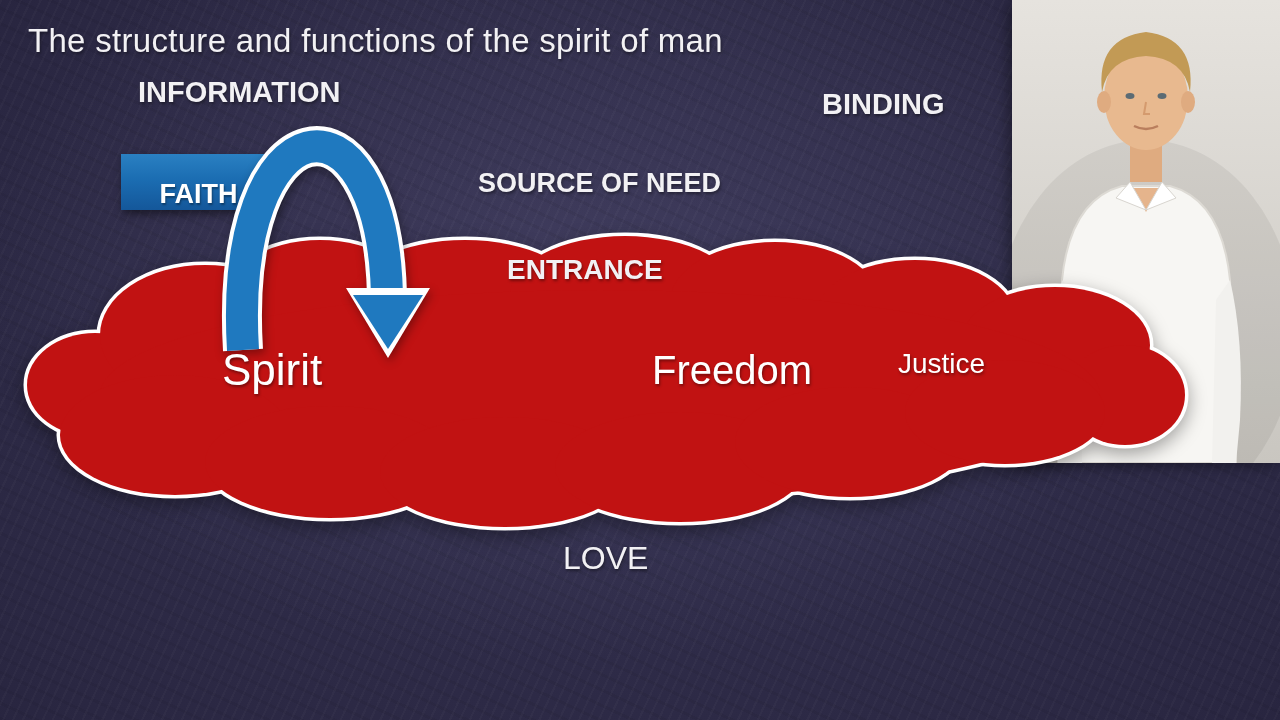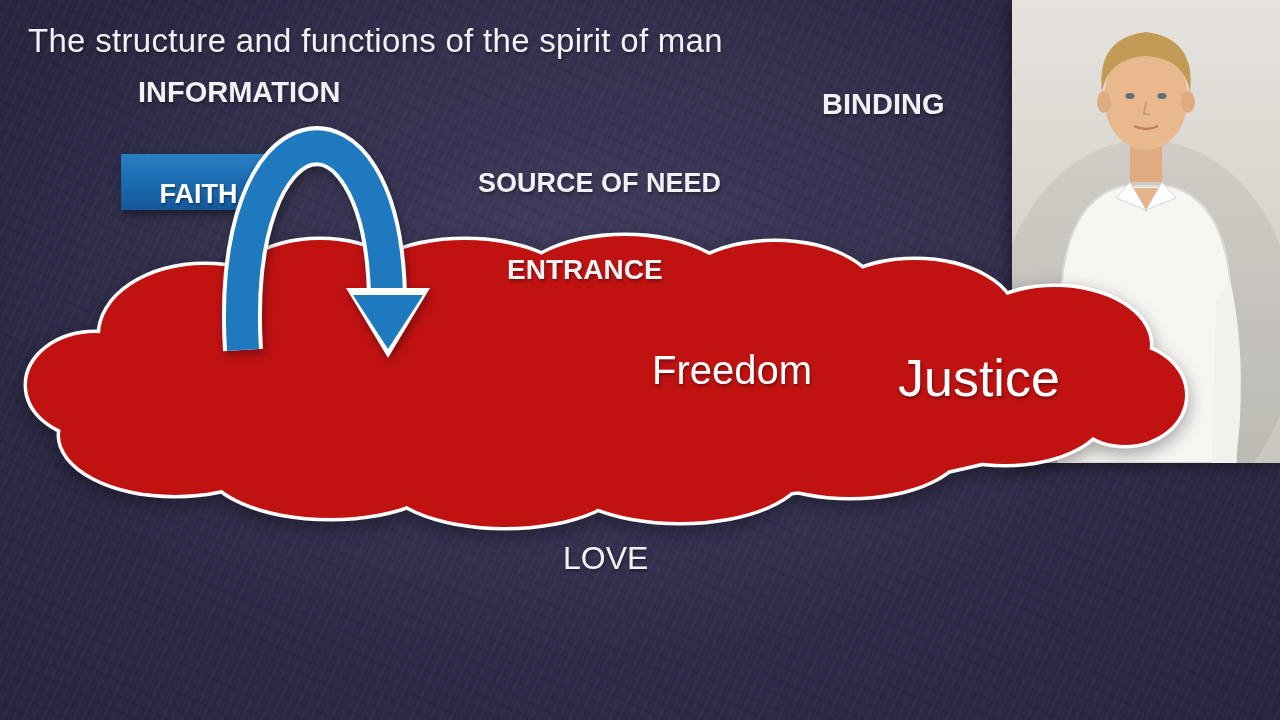--- a/index.html
+++ b/index.html
@@ -35,21 +35,21 @@
   .photo{
     left:1012px;top:0;width:268px;height:463px;z-index:2;
     box-shadow:-4px 4px 12px rgba(0,0,0,.35);
   }
   .cloud-svg{left:0;top:0;width:1280px;height:720px;z-index:3;filter:drop-shadow(0 6px 9px rgba(0,0,0,.35));}
   .arrow-svg{left:0;top:0;width:1280px;height:720px;z-index:5;filter:drop-shadow(2px 4px 5px rgba(0,0,0,.35));}
   .cloud-word{z-index:6;color:#fff;}
   .w-spirit{left:222px;top:345px;font-size:44px;font-weight:400;}
   .w-love{left:378px;top:354px;font-size:36px;font-weight:700;}
   .w-freedom{left:652px;top:348px;font-size:40px;font-weight:400;}
-  .w-justice{left:898px;top:348px;font-size:52px;font-weight:400;}
+  .w-justice{left:898px;top:348px;font-size:28px;font-weight:400;}
 </style>
 </head>
 <body>
 
 <div class="slide">
 
   <div class="abs photo">
     <svg width="268" height="463" viewBox="0 0 268 463">
       <defs>
         <linearGradient id="pbg" x1="0" y1="0" x2="0" y2="1">
@@ -116,16 +116,17 @@
   <div class="abs txt lbl-information">INFORMATION</div>
   <div class="abs txt lbl-source">SOURCE OF NEED</div>
   <div class="abs txt lbl-binding">BINDING</div>
   <div class="abs txt lbl-entrance">ENTRANCE</div>
   <div class="abs txt lbl-exit">LOVE</div>
 
   <div class="abs faith-box">
     <span>FAITH</span>
   </div>
 
+  <div class="abs txt cloud-word w-spirit">Spirit</div>
   <div class="abs txt cloud-word w-freedom">Freedom</div>
   <div class="abs txt cloud-word w-justice">Justice</div>
 
 </div>
 
 </body></html>

